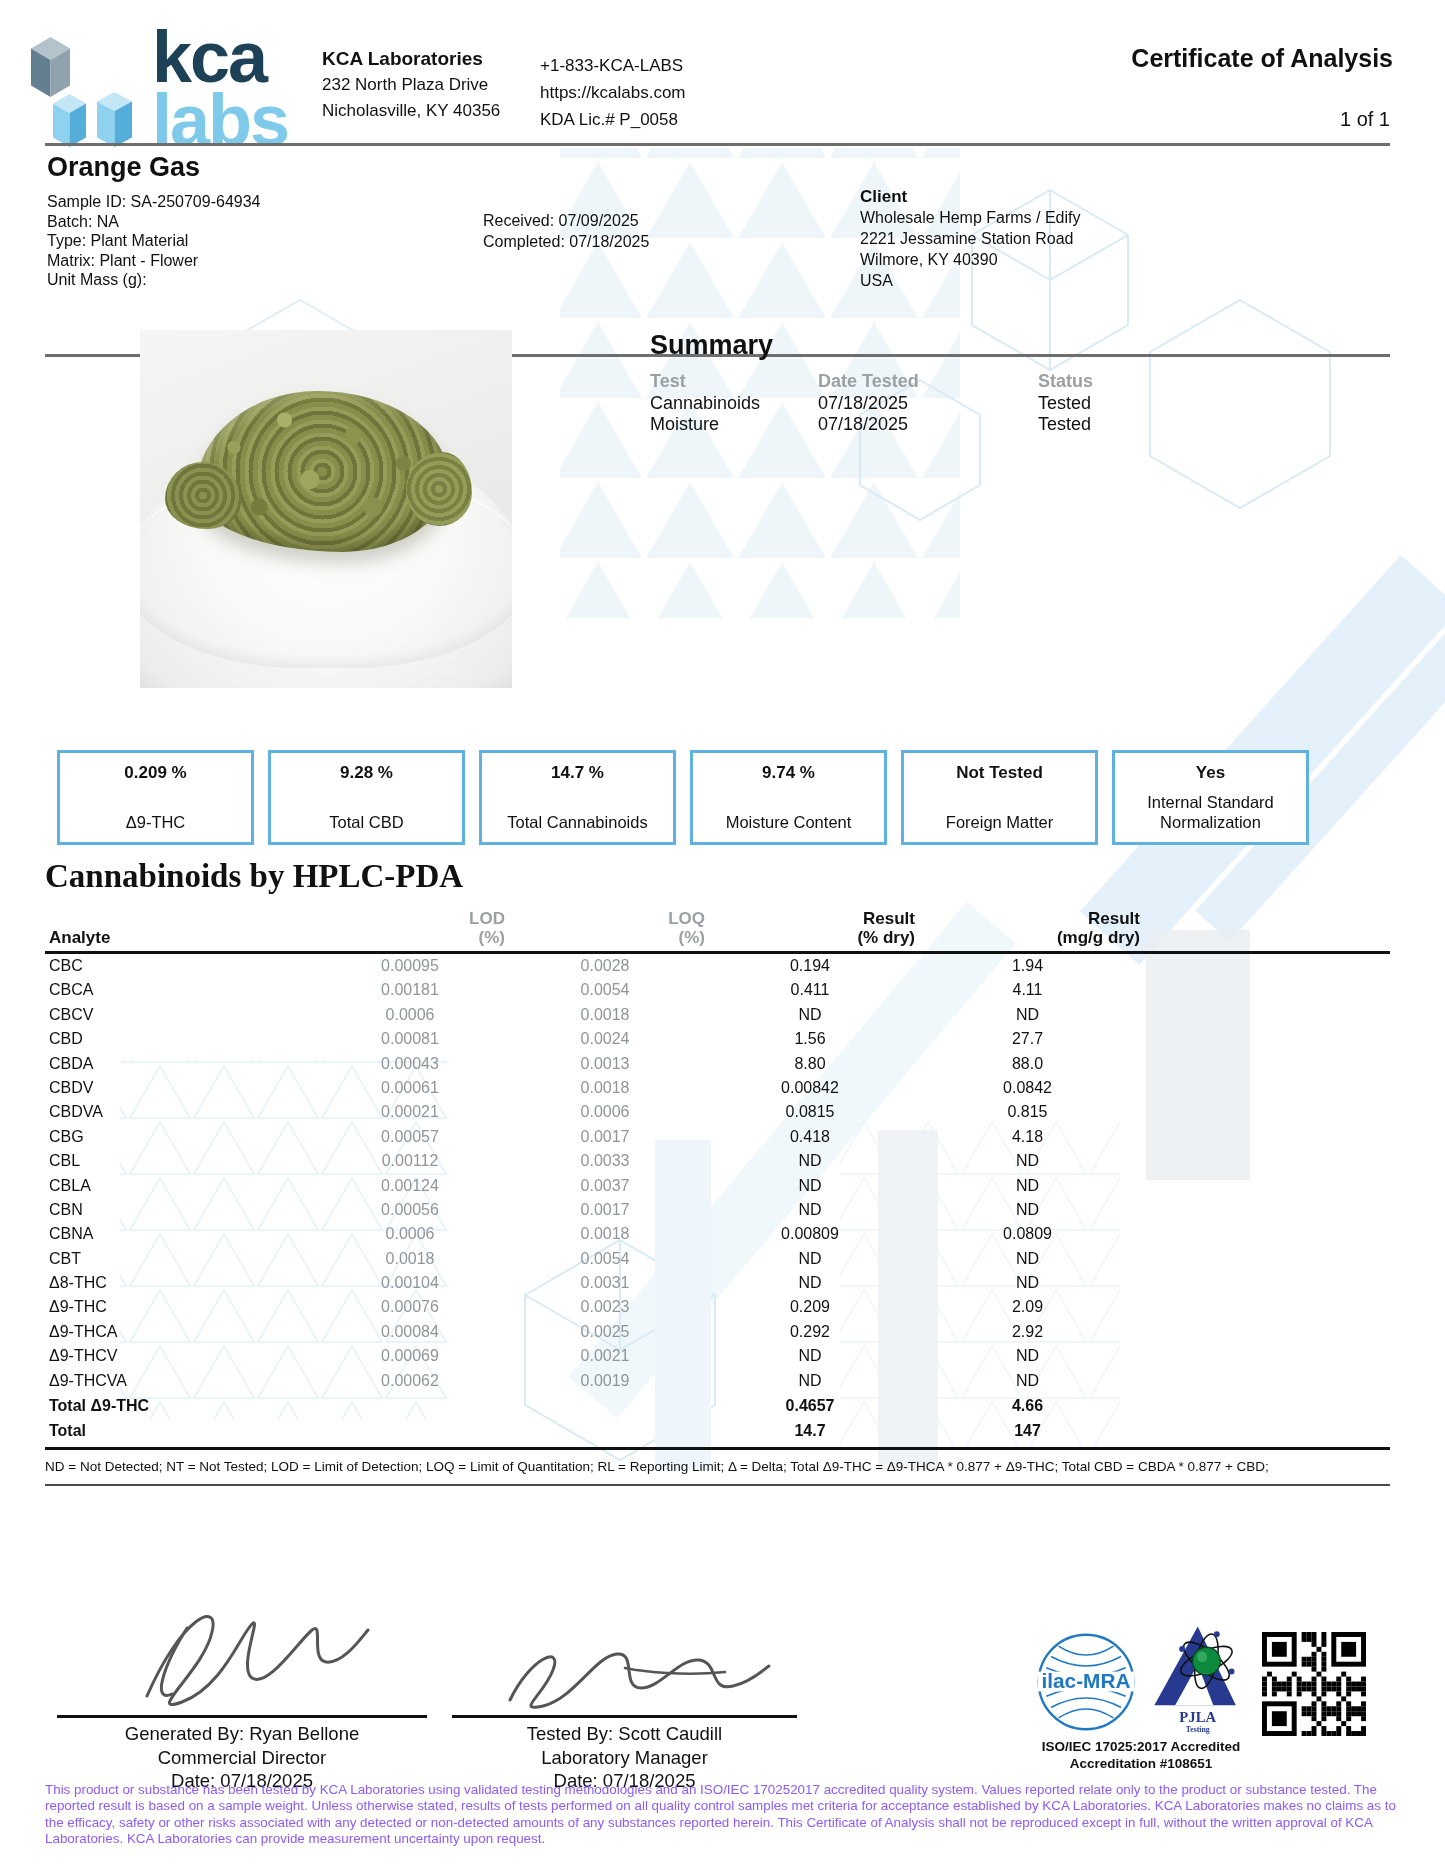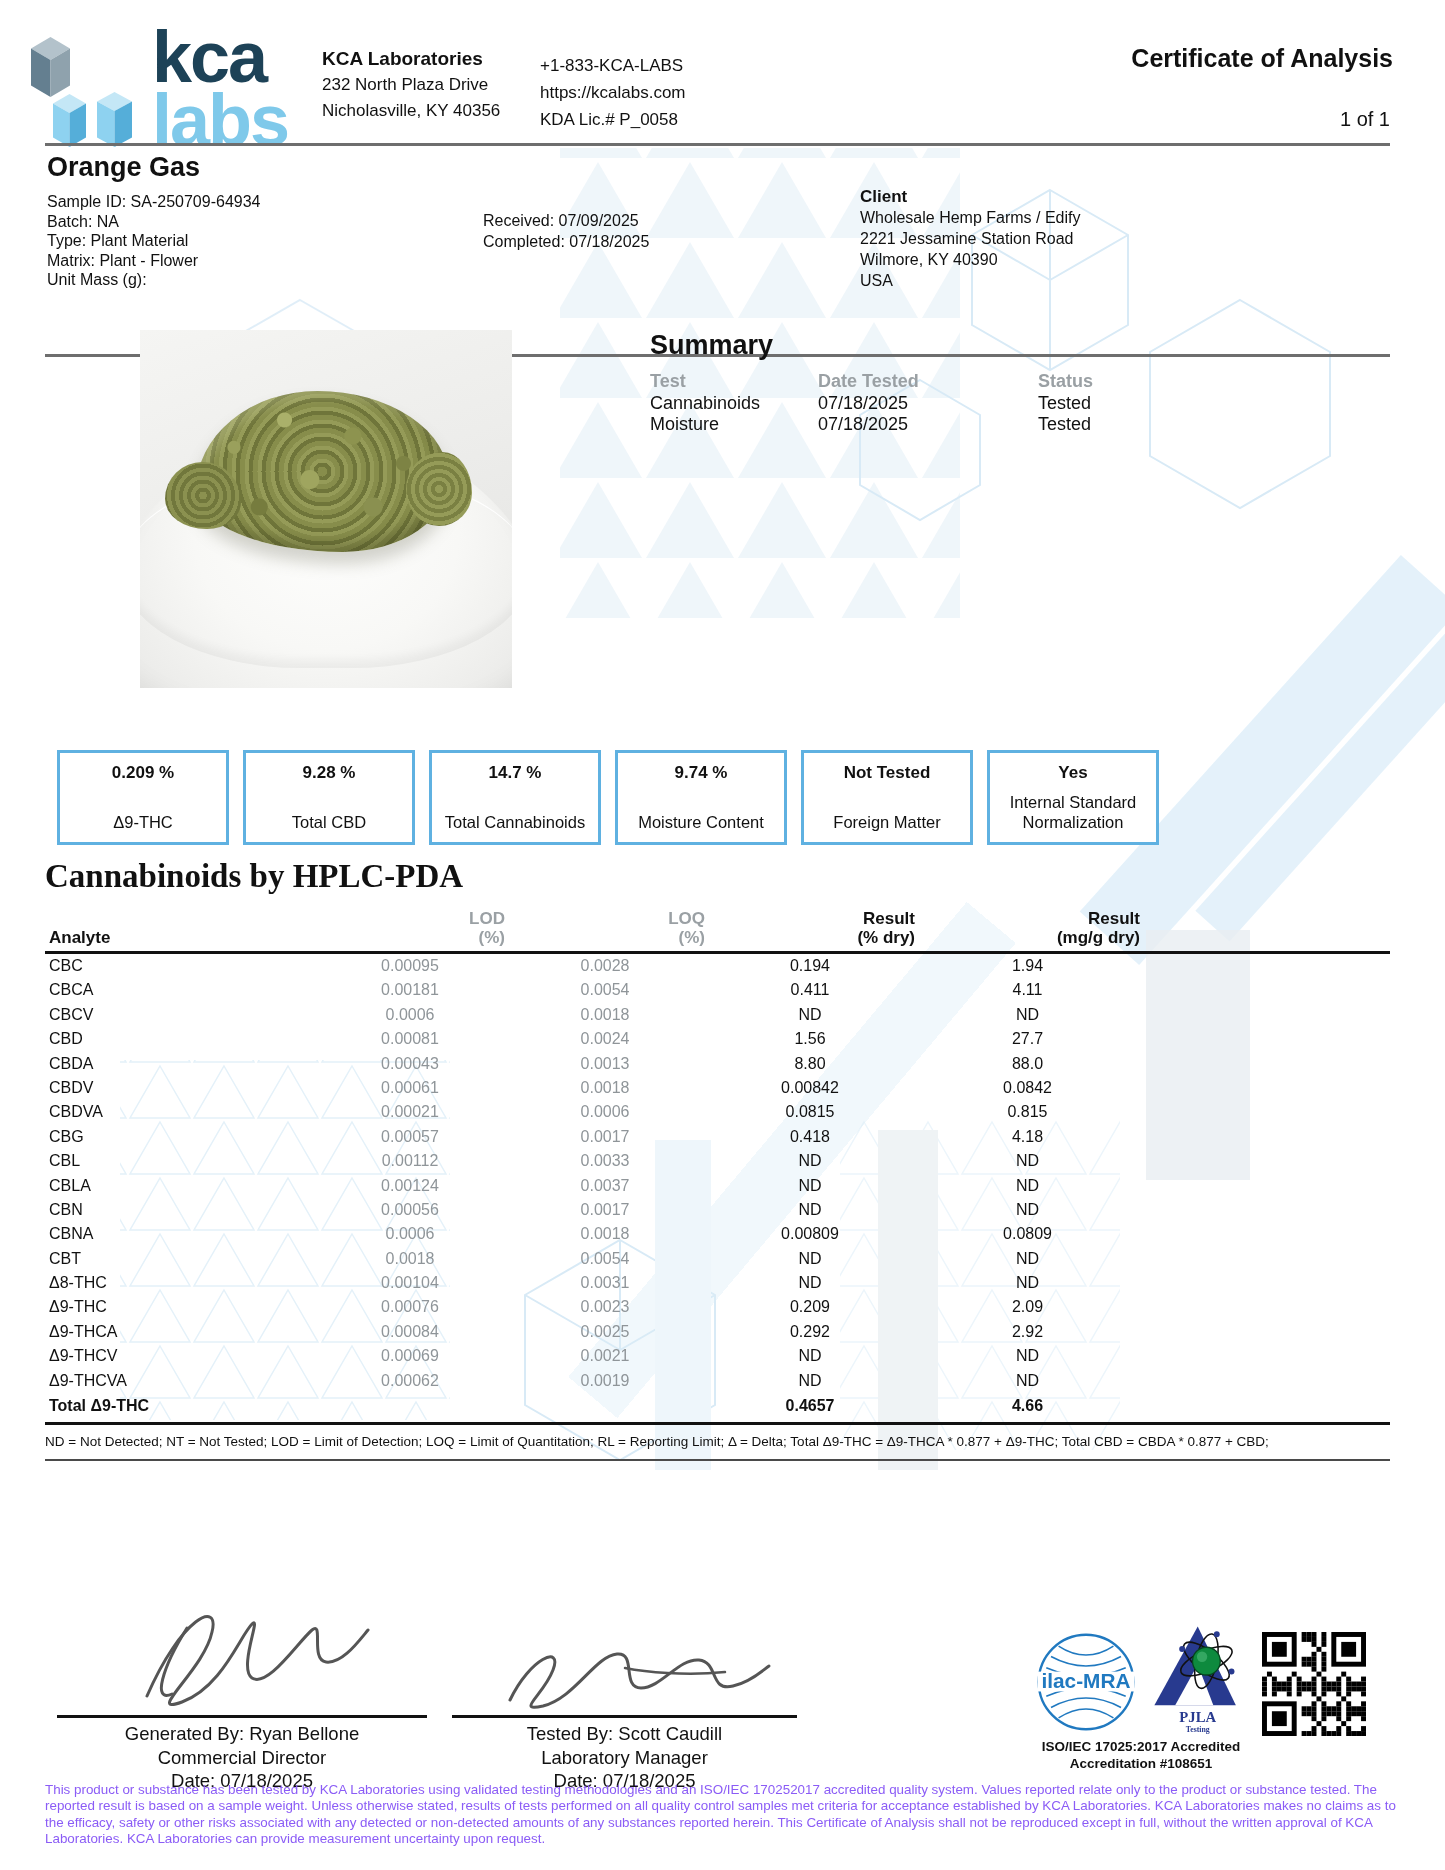--- a/index.html
+++ b/index.html
@@ -60,21 +60,21 @@
         background:repeating-radial-gradient(circle at 50% 50%,#959b58 0 4px,#7a8042 4px 8px);}
 
   
   .summary{left:650px;top:330px;width:620px;}
   .summary h2{margin:0 0 10px 0;font-size:27px;font-weight:bold;}
   .sum-grid{display:grid;grid-template-columns:168px 220px 150px;font-size:18px;line-height:21.5px;}
   .sum-head{color:#9aa0a4;font-weight:bold;}
 
   
   .boxes{position:absolute;left:57px;top:750px;z-index:1;display:flex;gap:14px;}
-  .statbox{width:172px;height:95px;border:3px solid #5fb1e1;background:#fff;box-sizing:border-box;
+  .statbox{width:197px;height:95px;border:3px solid #5fb1e1;background:#fff;box-sizing:border-box;
            display:flex;flex-direction:column;justify-content:space-between;align-items:center;
            padding:10px 4px;text-align:center;}
   .statbox .val{font-weight:bold;font-size:17px;}
   .statbox .lbl{font-size:16.5px;line-height:20px;}
 
   
   .cann{left:45px;top:858px;width:1345px;}
   .cann h2{margin:0;font-size:33px;font-weight:bold;font-family:Liberation Serif, serif;}
   .ctable{margin-top:14px;}
   .crow{display:grid;grid-template-columns:270px 190px 200px 210px 225px 1fr;align-items:end;}
@@ -454,20 +454,28 @@
 
           <div class="crow">
             <span class="c-analyte">Total Δ9-THC</span>
             <span class="c-num gray"></span>
             <span class="c-num gray"></span>
             <span class="c-num">0.4657</span>
             <span class="c-num">4.66</span>
             <span></span>
           </div>
 
+          <div class="crow">
+            <span class="c-analyte">Total</span>
+            <span class="c-num gray"></span>
+            <span class="c-num gray"></span>
+            <span class="c-num">14.7</span>
+            <span class="c-num">147</span>
+            <span></span>
+          </div>
         </div>
       <div class="endline"></div>
       <p class="footnote">ND = Not Detected; NT = Not Tested; LOD = Limit of Detection; LOQ = Limit of Quantitation; RL = Reporting Limit; Δ = Delta; Total Δ9-THC = Δ9-THCA * 0.877 + Δ9-THC; Total CBD = CBDA * 0.877 + CBD;</p>
       <div class="footline"></div>
     </div>
   </div>
 
   <div class="sig sig-left">
     <svg width="300" height="115" viewBox="0 0 300 115">
       <path d="M55,98 C90,18 128,2 120,34 C112,72 52,118 90,104 C130,89 148,38 160,26 C170,16 146,70 160,80 C176,90 206,44 220,32 C232,22 218,62 234,64 C250,66 266,44 276,32" stroke="#555" stroke-width="3" fill="none" stroke-linecap="round"></path>

